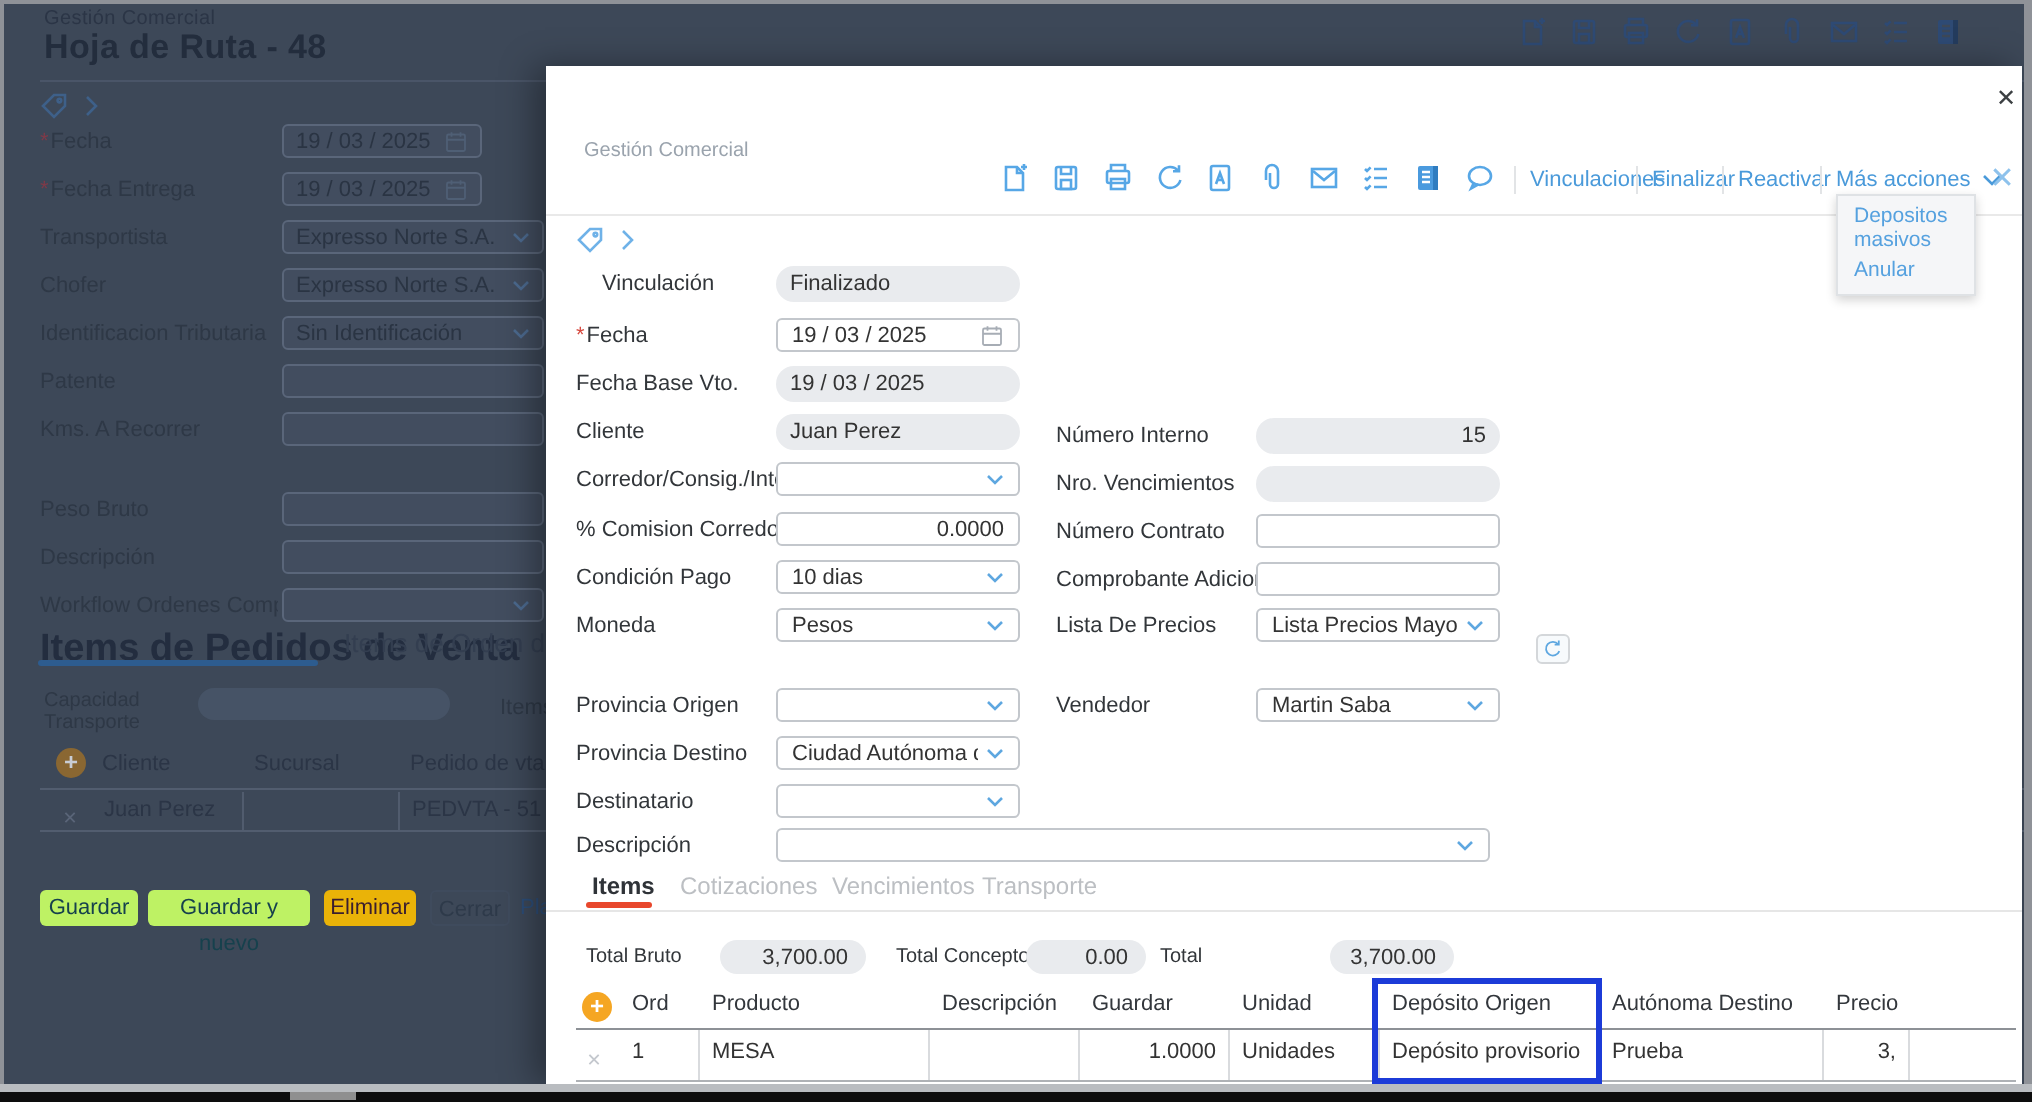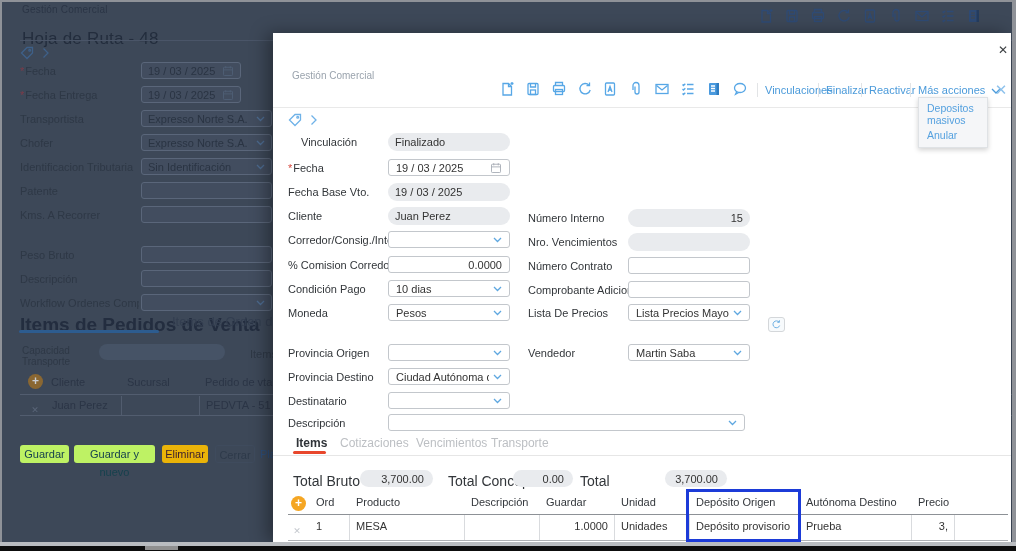--- a/index.html
+++ b/index.html
@@ -3,21 +3,21 @@
 <meta charset="utf-8">
 <style>
 *{margin:0;padding:0;box-sizing:border-box}
 html,body{width:1016px;height:551px}
 body{position:relative;font-family:"Liberation Sans",sans-serif;overflow:hidden;background:#3d4858}
 svg{display:block}
 
 
 #bg{position:absolute;left:2px;top:2px;width:1010px;height:541px;background:#3d4858;overflow:hidden}
 .bg-section{position:absolute;left:20px;top:2px;font-size:10px;color:#2b3546;letter-spacing:.2px}
-.bg-title{position:absolute;left:20px;top:27px;font-size:17px;font-weight:400;color:#232d3d;letter-spacing:.2px}
+.bg-title{position:absolute;left:20px;top:12px;font-size:17px;font-weight:700;color:#232d3d;letter-spacing:.2px}
 .bg-icons{position:absolute;right:30px;top:6px;display:flex;gap:10px}
 .bg-icons .ic{width:16px;height:16px}
 .bg-icons svg{stroke:#2e4a74;fill:none;stroke-width:1.3}
 .bg-divider{position:absolute;left:18px;right:0;top:38px;height:1px;background:#4a5568}
 .bg-tagrow{position:absolute;left:18px;top:44px;display:flex;gap:8px;align-items:center}
 .bg-tagrow svg{stroke:#3e6089;fill:none;stroke-width:1.3}
 .bg-row{position:absolute;left:18px;height:18px;width:252px}
 .bg-label{position:absolute;left:0;top:0;width:119px;font-size:11px;color:#2e3846;line-height:18px;white-space:nowrap;overflow:hidden}
 #bg .req{color:#7e3a48;font-style:normal;margin-right:1px}
 .bg-box{position:absolute;left:121px;top:0;height:17px;background:#424d5f;border:1px solid #5a667a;border-radius:3px;display:flex;align-items:center;padding:0 6px;font-size:11px;color:#2a3443}
@@ -77,21 +77,21 @@
 .m-box.inp,.m-box.sel{background:#fff;border:1px solid #c3c7cc;border-radius:3px}
 .m-box .chev{stroke:#5ea7e0;fill:none;stroke-width:1.3;flex:none;margin-left:4px}
 .m-box .cal{stroke:#a7adb5;fill:none;stroke-width:1.2;flex:none;margin-left:4px}
 .num .v{text-align:right}
 .refresh{position:absolute;left:495px;top:284px;width:17px;height:15px;border:1px solid #d4d7da;border-radius:3px;background:#f7fafc;display:flex;align-items:center;justify-content:center;cursor:pointer}
 .refresh svg{stroke:#5ea7e0;fill:none;stroke-width:1.3}
 .m-tab{position:absolute;top:403px;font-size:12px;color:#bcbfc3;cursor:pointer}
 .m-tab.active{color:#2f3338;font-weight:700}
 .m-tabline{position:absolute;left:20px;top:418px;width:33px;height:3px;background:#e8472c;border-radius:2px}
 .m-tabdiv{position:absolute;left:0;right:0;top:422px;height:1px;background:#e6e6e6}
-.tot-label{position:absolute;top:440px;font-size:14px;color:#32363a}
+.tot-label{position:absolute;top:440px;font-size:10px;color:#32363a}
 .tot-pill{position:absolute;top:437px;height:17px;background:#e9ebee;border-radius:9px;display:flex;align-items:center;justify-content:flex-end;padding:0 9px;font-size:11px;color:#333}
 .m-plus{position:absolute;left:18px;top:463px;background:#f5a623;cursor:pointer}
 .m-plus::before{color:#fff}
 .t-head{position:absolute;left:37px;top:459px;height:22px;display:flex}
 .t-head .hc{font-size:11px;color:#33373c;padding:4px 6px 0 6px;white-space:nowrap;overflow:hidden}
 .t-headline{position:absolute;left:15px;width:720px;top:481px;height:1px;background:#8d9196}
 .t-row{position:absolute;left:37px;top:482px;height:25px;display:flex}
 .t-row .dc{font-size:11px;color:#333;padding:5px 6px 0 6px;border-right:1px solid #d9dbde;white-space:nowrap;overflow:hidden}
 .t-rowline{position:absolute;left:15px;width:720px;top:507px;height:1px;background:#aeb1b5}
 .m-x{position:absolute;left:17px;top:487px}

